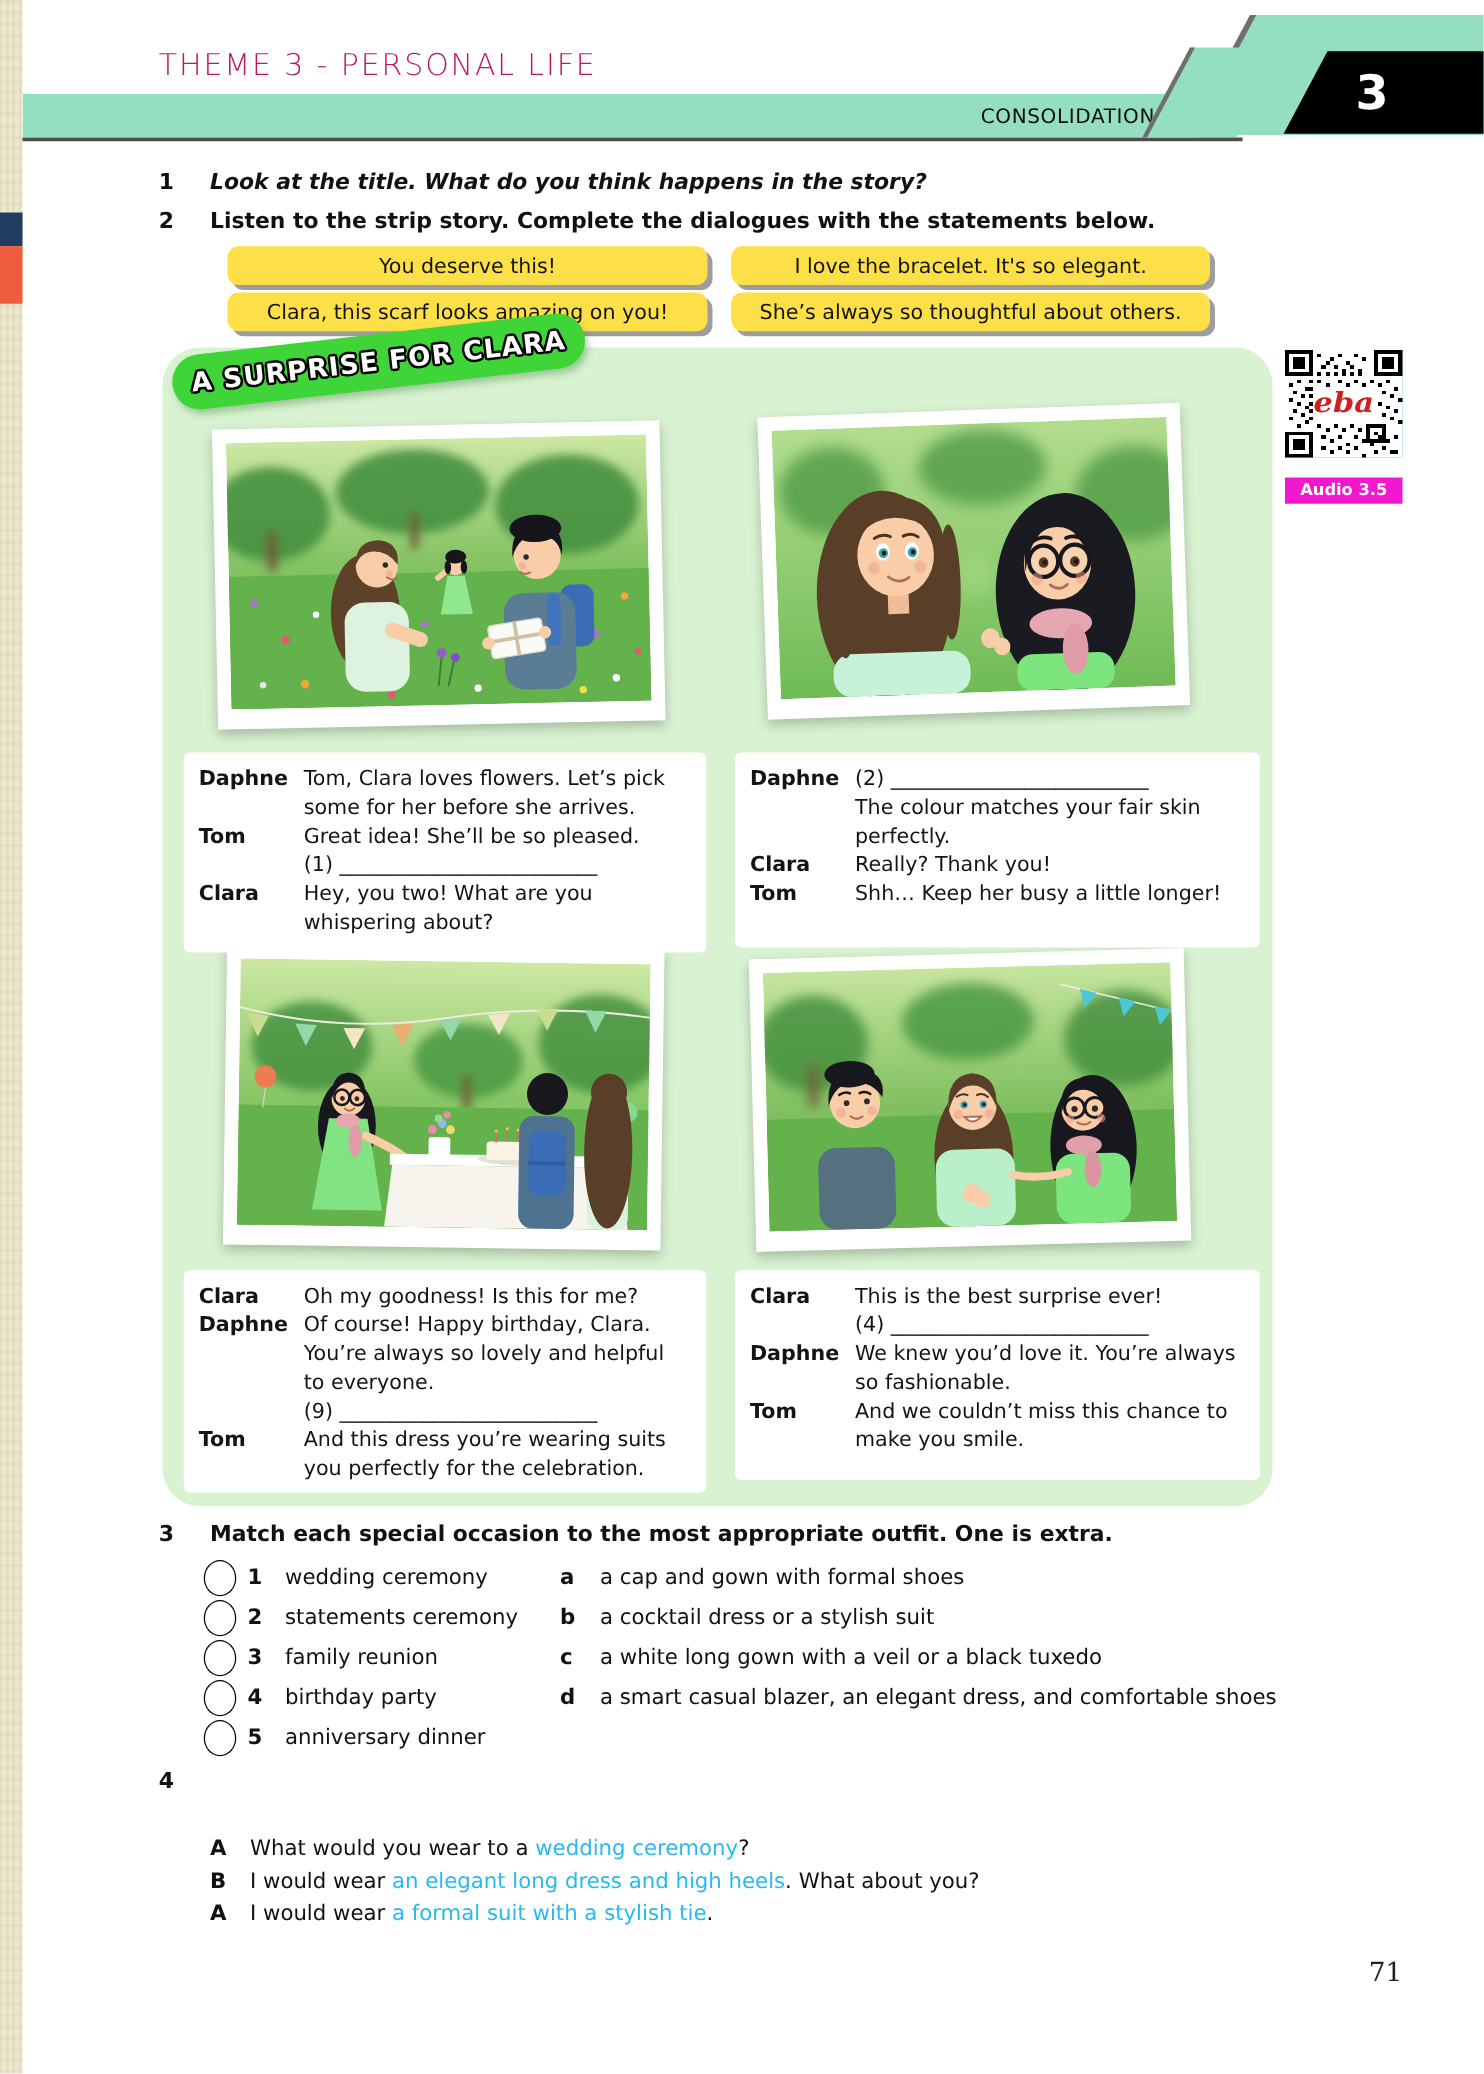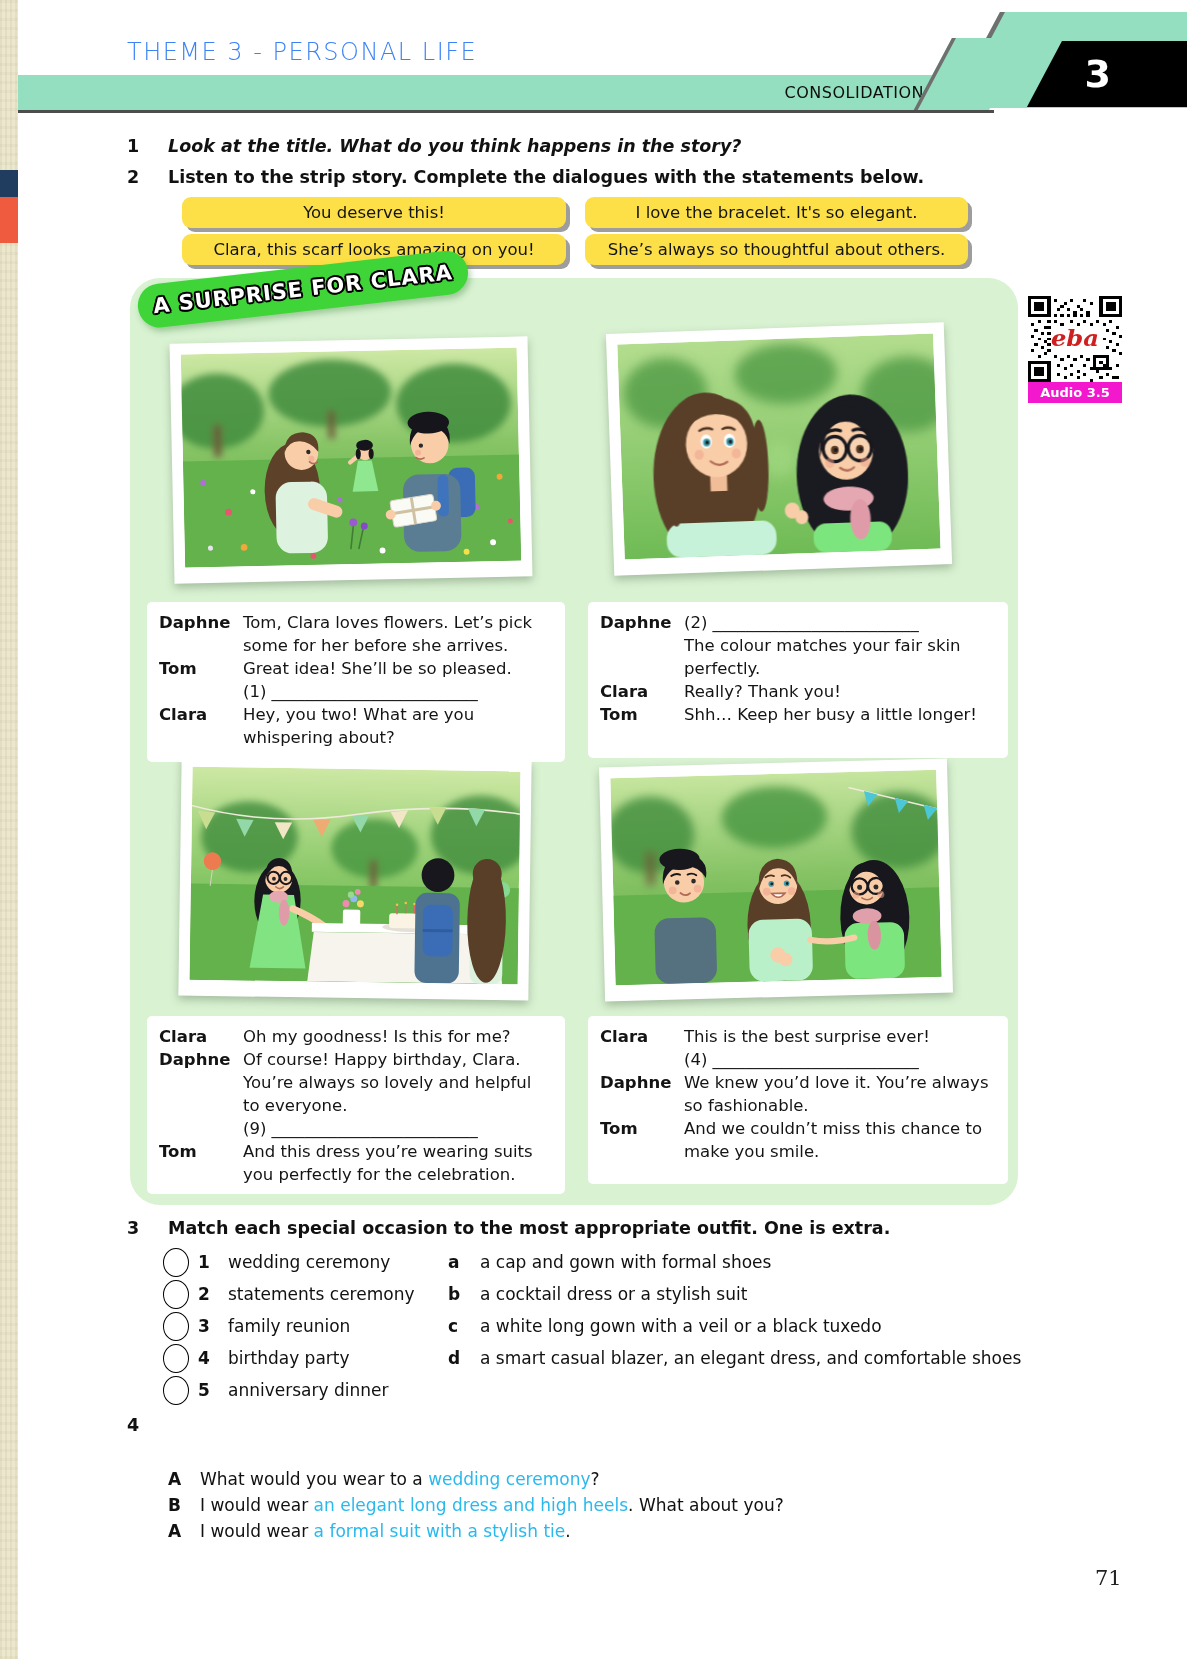--- a/index.html
+++ b/index.html
@@ -5,21 +5,21 @@
   html,body{margin:0;padding:0;background:#fff;}
   .page{position:relative;width:1187px;height:1659px;background:#ffffff;overflow:hidden;
         font-family:"DejaVu Sans","Liberation Sans",sans-serif;color:#111;}
   
   .edge-strip{position:absolute;left:0;top:0;width:18px;height:1659px;background:#ece8cd;
       background-image:repeating-linear-gradient(90deg,rgba(120,110,70,.08) 0 2px,transparent 2px 5px),
                        repeating-linear-gradient(0deg,rgba(120,110,70,.05) 0 3px,transparent 3px 9px);}
   .edge-navy{position:absolute;left:0;top:170px;width:18px;height:27px;background:#203c5e;}
   .edge-orange{position:absolute;left:0;top:197px;width:18px;height:46px;background:#ef5b3f;}
   
-  .theme-title{position:absolute;left:127px;top:38px;font-size:24px;font-weight:300;color:#3b82f6;letter-spacing:1.5px;}
+  .theme-title{position:absolute;left:127px;top:38px;font-size:24px;font-weight:300;color:#be185d;letter-spacing:1.5px;}
   .banner{position:absolute;left:18px;top:75px;width:990px;height:35px;background:#93dfc0;
       clip-path:polygon(0 0,100% 0,calc(100% - 19px) 100%,0 100%);
       display:flex;align-items:center;justify-content:flex-end;padding-right:0;box-sizing:border-box;}
   .banner span{font-size:16px;font-weight:500;letter-spacing:.5px;color:#0d0d0d;margin-right:84px;}
   .banner-underline{position:absolute;left:18px;top:110px;width:976px;height:3px;background:#4d4d4d;}
   .band{position:absolute;transform:skewX(-28deg);transform-origin:top left;}
   #bandA{left:1000px;top:12px;width:240px;height:96px;background:#93dfc0;border-left:5px solid #6f6f6f;z-index:1;}
   #bandB{left:952px;top:38px;width:40px;height:72px;background:#93dfc0;border-left:4px solid #6f6f6f;z-index:2;}
   #unitTab{left:1062px;top:41px;width:200px;height:66px;background:#000;z-index:3;}
   #unitTab span{display:flex;align-items:center;height:100%;padding-left:40px;transform:skewX(28deg);
@@ -33,21 +33,21 @@
   .pill{height:31px;background:#fde047;border-radius:9px;box-shadow:4px 4px 0 #9d9d9d;
       display:flex;align-items:center;justify-content:center;font-size:16.5px;color:#141414;}
   
   .story-panel{position:absolute;left:130px;top:278px;width:888px;height:927px;background:#d9f2d2;border-radius:30px;}
   .story-title{position:absolute;left:138px;top:286px;width:332px;height:44px;background:#3fd437;border-radius:24px;
       transform:rotate(-6.5deg);transform-origin:left center;display:flex;align-items:center;justify-content:center;
       box-shadow:2px 4px 6px rgba(40,120,40,.35);}
   .story-title span{color:#fff;font-size:21px;font-weight:800;letter-spacing:1px;white-space:nowrap;
       text-shadow:2px 0 0 #000,-2px 0 0 #000,0 2px 0 #000,0 -2px 0 #000,1.5px 1.5px 0 #000,-1.5px 1.5px 0 #000,1.5px -1.5px 0 #000,-1.5px -1.5px 0 #000;}
   
-  .qr{position:absolute;left:1028px;top:296px;width:94px;height:86px;background:#0ea5e9;}
+  .qr{position:absolute;left:1028px;top:280px;width:94px;height:86px;background:#0ea5e9;}
   .qr svg{width:100%;height:100%;}
   .audio-badge{position:absolute;left:1028px;top:382px;width:94px;height:21px;background:#f318cd;
       display:flex;align-items:center;justify-content:center;color:#fff;font-size:13px;font-weight:700;}
   
   .photo{position:absolute;background:#fff;padding:11px 11px 16px 11px;box-sizing:border-box;
       box-shadow:0 4px 9px rgba(60,90,60,.35);}
   .photo svg{display:block;width:100%;height:100%;}
   #photo1{left:172px;top:340px;width:358px;height:240px;transform:rotate(-1.2deg);}
   #photo2{left:610px;top:328px;width:338px;height:242px;transform:rotate(-2deg);}
   #photo3{left:180px;top:758px;width:350px;height:240px;transform:rotate(.8deg);}

